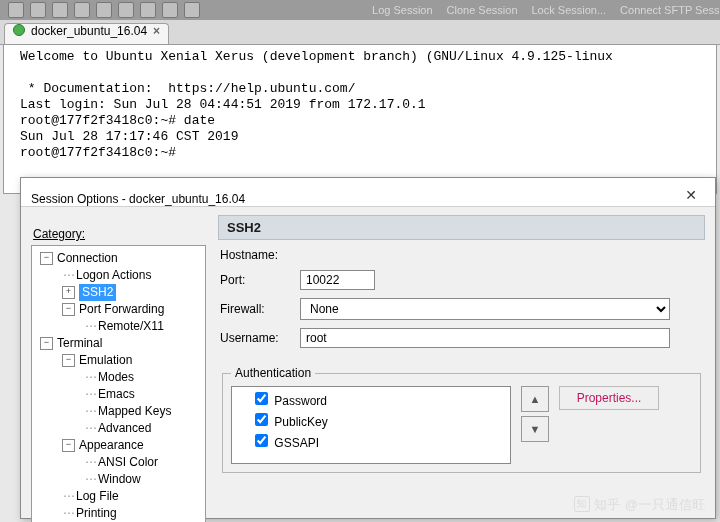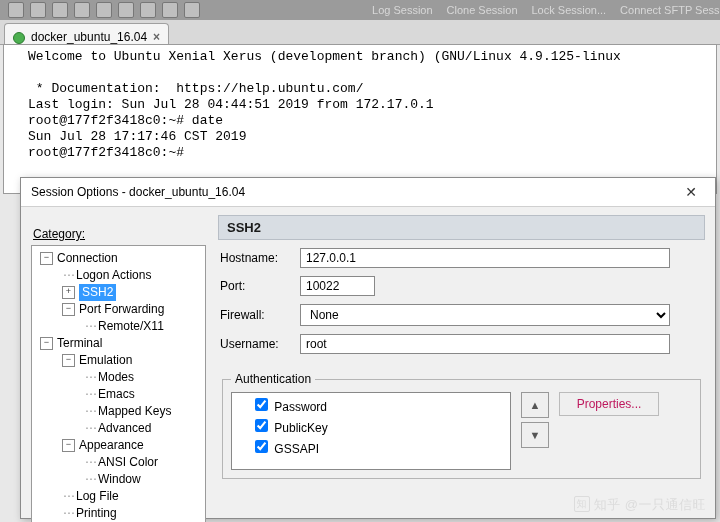--- a/index.html
+++ b/index.html
@@ -3,28 +3,28 @@
 <meta charset="utf-8">
 <style>
   html,body{margin:0;padding:0;font-family:"Segoe UI",Tahoma,Arial,sans-serif;font-size:12px;background:#c9c9c9;width:720px;height:522px;overflow:hidden;position:relative}
   .bg{position:absolute;inset:0;background:#e8e8e8}
   
   .topbar{position:absolute;left:0;top:0;width:720px;height:20px;background:#9b9b9b;color:#ddd;font-size:11px;display:flex;align-items:center;padding-left:8px;gap:6px;overflow:hidden}
   .topbar .icon{width:14px;height:14px;background:#bfbfbf;border:1px solid #777;border-radius:2px}
   .topbar .menutext{color:#d8d8d8;margin-left:auto;display:flex;gap:14px;padding-right:6px;white-space:nowrap}
   
   .tabbar{position:absolute;left:0;top:20px;width:720px;height:24px;background:#d9d9d9;border-bottom:1px solid #a0a0a0;display:flex;align-items:flex-end}
-  .tab{background:#f5f5f5;border:1px solid #a0a0a0;border-bottom:none;border-radius:4px 4px 0 0;height:20px;display:flex;align-items:flex-end;gap:6px;padding:0 8px;margin-left:4px}
+  .tab{background:#f5f5f5;border:1px solid #a0a0a0;border-bottom:none;border-radius:4px 4px 0 0;height:20px;display:flex;align-items:flex-start;gap:6px;padding:0 8px;margin-left:4px}
   .tab .dot{width:10px;height:10px;border-radius:50%;background:#4caf50;border:1px solid #2e7d32}
   .tab .x{color:#666;font-weight:bold;cursor:pointer}
   
-  .term{position:absolute;left:3px;top:44px;right:3px;height:140px;background:#fff;border:1px solid #9a9a9a;font-family:"Courier New",monospace;font-size:13px;line-height:16px;padding:4px 24px;white-space:pre;overflow:hidden;color:#000}
+  .term{position:absolute;left:3px;top:44px;right:3px;height:140px;background:#fff;border:1px solid #9a9a9a;font-family:"Courier New",monospace;font-size:13px;line-height:16px;padding:4px 16px;white-space:pre;overflow:hidden;color:#000}
   
   .dlg{position:absolute;left:20px;top:177px;width:694px;height:340px;background:#f0f0f0;border:1px solid #8a8a8a;box-shadow:2px 2px 8px rgba(0,0,0,.25)}
-  .titlebar{height:28px;background:#fff;border-bottom:1px solid #d0d0d0;display:flex;align-items:center;padding:0 6px 0 10px;font-size:12px;color:#000}
+  .titlebar{height:28px;background:#fff;border-bottom:1px solid #d0d0d0;display:flex;align-items:flex-end;padding:0 6px 0 10px;font-size:12px;color:#000}
   .titlebar .close{margin-left:auto;width:36px;height:22px;display:flex;align-items:center;justify-content:center;font-size:14px;color:#333}
   .body{display:flex;padding:8px 10px 0 10px;height:calc(100% - 28px);box-sizing:border-box}
   .catcol{width:175px}
   .catlabel{margin:12px 0 4px 2px;text-decoration:underline}
   .tree{border:1px solid #9a9a9a;background:#fff;height:268px;overflow:auto;padding:4px 2px;font-size:12px;line-height:17px;color:#000}
   .node{display:flex;align-items:center;white-space:nowrap}
   .ind1{padding-left:6px}.ind2{padding-left:28px}.ind3{padding-left:50px}
   .exp{display:inline-block;width:11px;height:11px;border:1px solid #888;font-size:9px;line-height:9px;text-align:center;margin-right:4px;background:#fff;color:#444}
   .dash{display:inline-block;width:14px;text-align:center;color:#999}
   .sel{background:#3399ff;color:#fff;padding:0 3px}
@@ -161,21 +161,20 @@
             <span class="dash">⋯</span>
             <span>Printing</span>
           </div>
       </div>
     </div>
     <div class="rightpane">
       <div class="panehdr">SSH2</div>
       <div class="form">
         <div class="row">
           <span class="lbl">Hostname:</span>
-          <input class="inp host" value="127.0.0.1" style="">
         </div>
         <div class="row">
           <span class="lbl">Port:</span>
           <input class="inp port" value="10022" style="">
         </div>
         <div class="row">
           <span class="lbl">Firewall:</span>
           <select class="inp">
             <option>None</option>
           </select>

